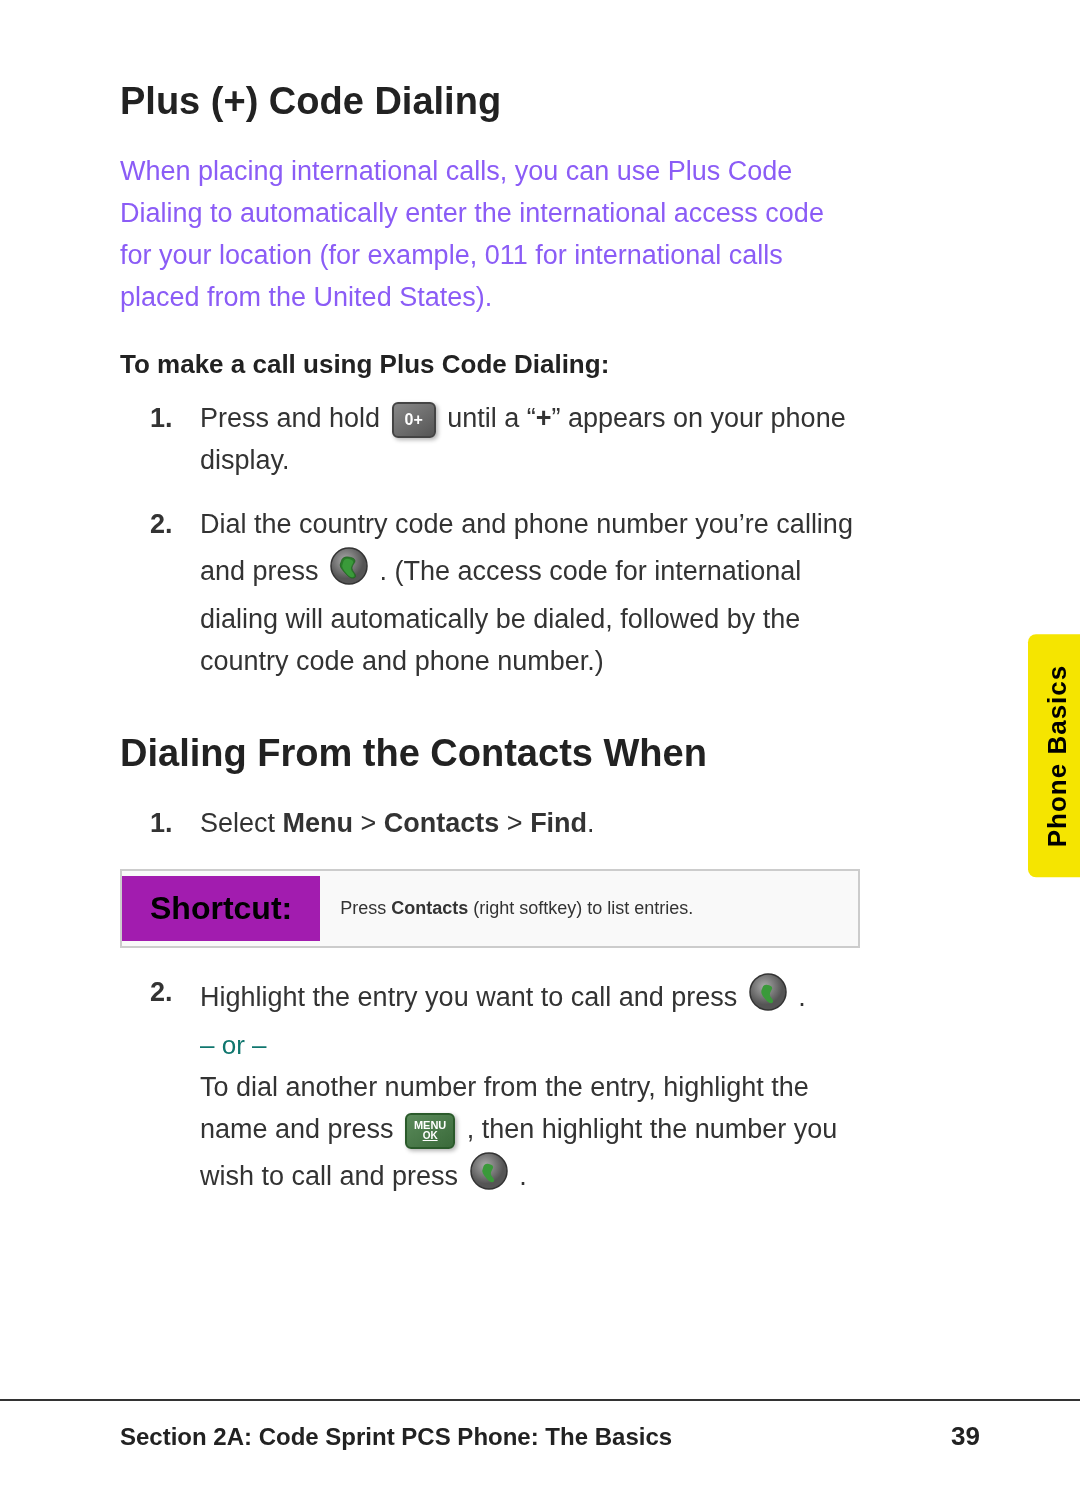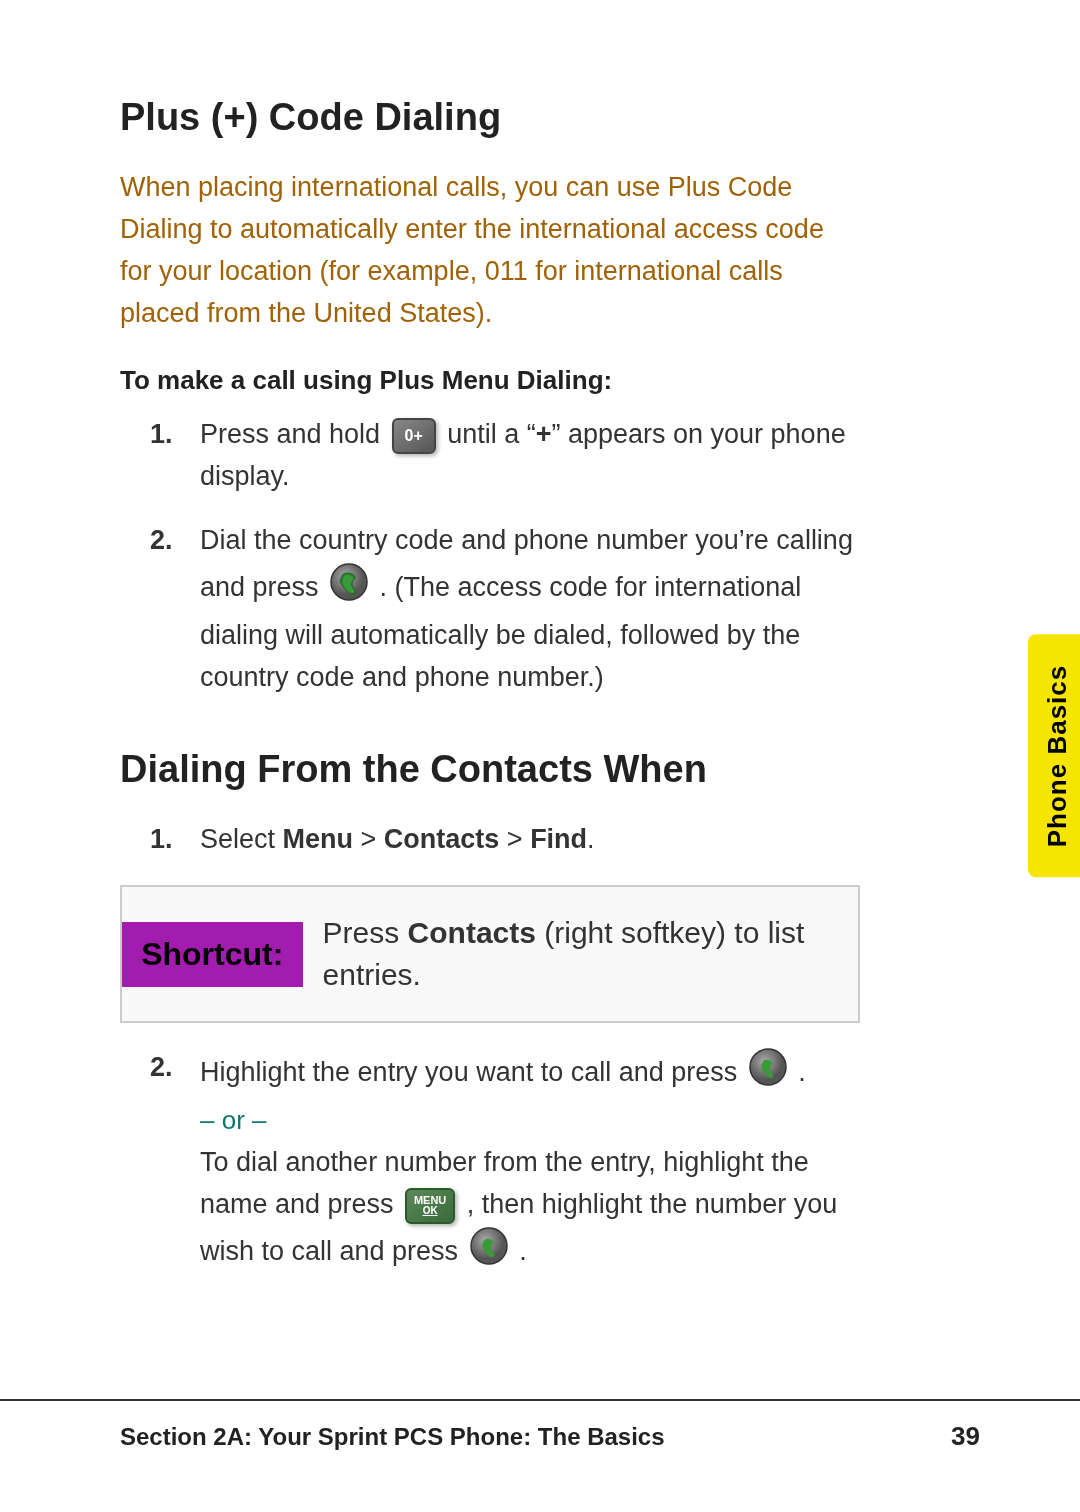--- a/index.html
+++ b/index.html
@@ -21,28 +21,28 @@
 
     .page-content {
       padding: 80px 100px 80px 120px;
       max-width: 960px;
     }
 
     .section-title {
       font-size: 38px;
       font-weight: bold;
       margin-bottom: 28px;
-      margin-top: 16px;
+      margin-top: 0;
     }
 
     .body-text {
       font-size: 27px;
       line-height: 1.55;
       margin-bottom: 31px;
-      color: #a16207;
+      color: #8b5cf6;
     }
 
     .bold-label {
       font-weight: bold;
       font-size: 26px;
       margin-bottom: 18px;
       margin-top: 10px;
     }
 
     .numbered-list {
@@ -134,21 +134,21 @@
       font-size: 32px;
       padding: 14px 28px;
       white-space: nowrap;
       min-width: 160px;
       display: flex;
       align-items: center;
       justify-content: center;
     }
 
     .shortcut-text {
-      font-size: 30px;
+      font-size: 18px;
       padding: 25px 20px;
       color: #333;
       line-height: 1.4;
     }
 
     .shortcut-text strong {
       font-weight: bold;
     }
 
     .section-gap {
@@ -209,21 +209,21 @@
   </style>
 </head>
 <body>
 
 <div class="page-content">
 
   <h2 class="section-title">Plus (+) Code Dialing</h2>
 
   <p class="body-text">When placing international calls, you can use Plus Code Dialing to automatically enter the international access code for your location (for example, 011 for international calls placed from the United States).</p>
 
-  <p class="bold-label">To make a call using Plus Menu Dialing:</p>
+  <p class="bold-label">To make a call using Plus Code Dialing:</p>
 
   <ol class="numbered-list">
     <li>
       <span class="list-number">1.</span>
       <span class="list-content">
         Press and hold
         <span class="inline-icon key-icon-zero">0+</span>
         until a “<strong>+</strong>” appears on your phone display.
       </span>
     </li>
@@ -310,15 +310,15 @@
           .
         </span>
       </li>
     </ol>
   </div>
 </div>
 
 <div class="side-tab">Phone Basics</div>
 
 <div class="page-footer">
-  <span class="footer-text">Section 2A: Your Sprint PCS Phone: The Basics</span>
+  <span class="footer-text">Section 2A: Code Sprint PCS Phone: The Basics</span>
   <span class="footer-page">39</span>
 </div>
 
 </body></html>

